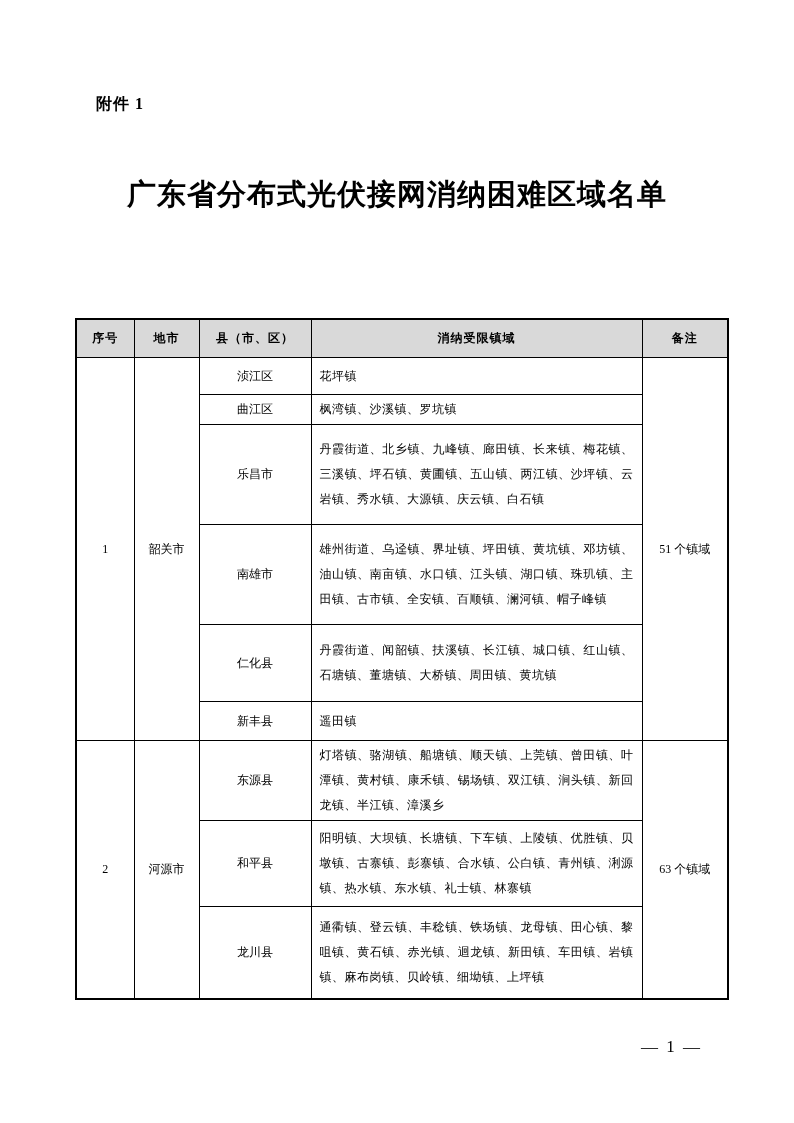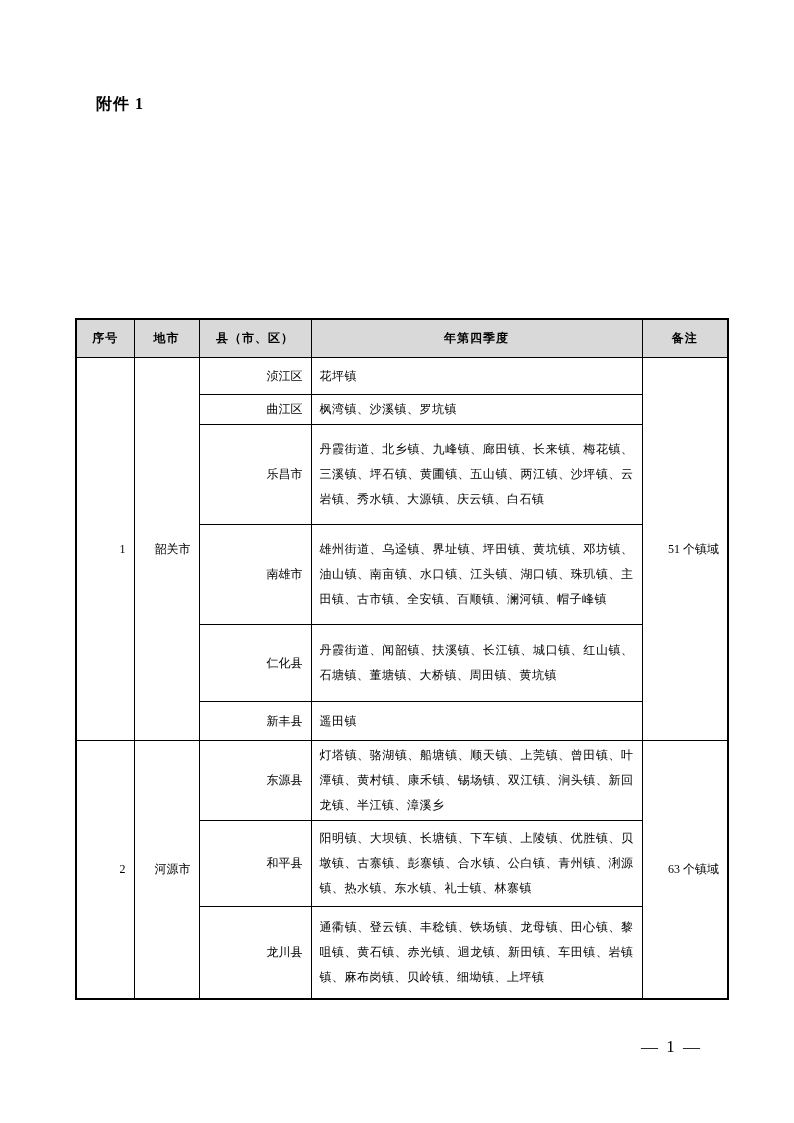--- a/index.html
+++ b/index.html
@@ -47,21 +47,21 @@
     padding: 2px 8px;
     overflow: hidden;
   }
   table.regions th {
     background: #d9d9d9;
     font-weight: 700;
     height: 33px;
     text-align: center;
     letter-spacing: 1px;
   }
-  td.center-cell { text-align: right; }
+  td.center-cell { text-align: center; }
   td.townships-cell {
     text-align: justify;
     text-align-last: left;
     padding: 4px 10px 4px 12px;
     line-height: 25px;
     letter-spacing: 0.5px;
   }
   .page-number {
     position: absolute;
     top: 1037px;
@@ -71,36 +71,37 @@
   }
 </style>
 </head>
 <body>
 
 <div class="page">
 
   <div class="attachment-label">附件 1</div>
 
   <div class="doc-title">
+    <div>广东省分布式光伏接网消纳困难区域名单</div>
   </div>
 
   <table class="regions">
     <colgroup>
       <col style="width:58px">
       <col style="width:65px">
       <col style="width:112px">
       <col style="width:331px">
       <col style="width:86px">
     </colgroup>
     <thead>
       <tr>
         <th>序号</th>
         <th>地市</th>
         <th>县（市、区）</th>
-        <th>年第四季度</th>
+        <th>消纳受限镇域</th>
         <th>备注</th>
       </tr>
     </thead>
     <tbody>
 
       <tr style="height:37px;">
         <td class="center-cell" rowspan="6">1</td>
         <td class="center-cell" rowspan="6">韶关市</td>
         <td class="center-cell">浈江区</td>
         <td class="townships-cell">花坪镇</td>

